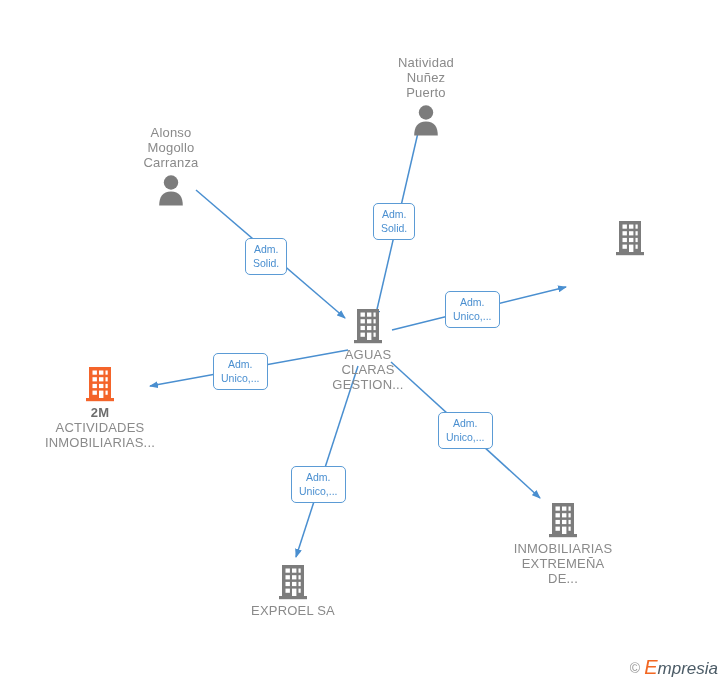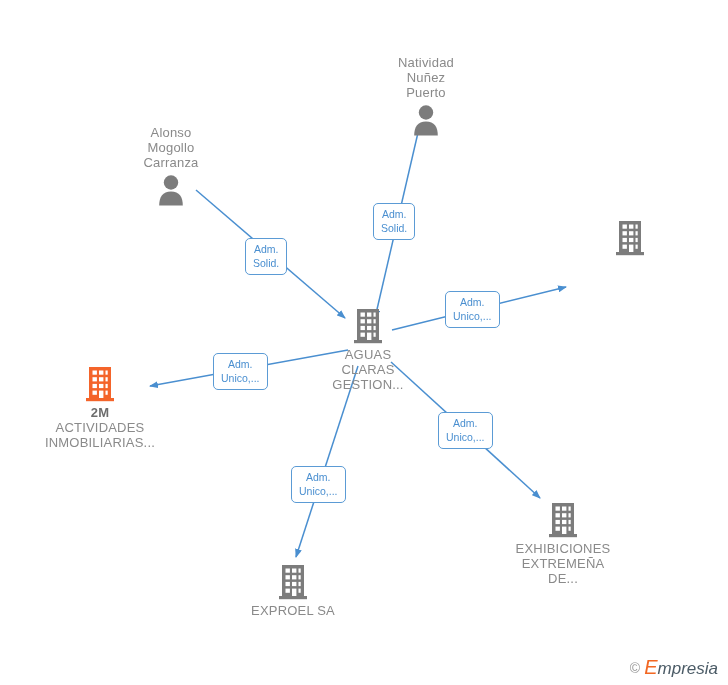--- a/index.html
+++ b/index.html
@@ -229,21 +229,21 @@
               <rect x="14" y="11.2" width="4.4" height="4.2"></rect>
               <rect x="20.5" y="11.2" width="2.2" height="4.2"></rect>
               <rect x="7.5" y="17.9" width="4.4" height="4.2"></rect>
               <rect x="14" y="17.9" width="4.4" height="4.2"></rect>
               <rect x="20.5" y="17.9" width="2.2" height="4.2"></rect>
               <rect x="7.5" y="24.6" width="4.4" height="4.2"></rect>
               <rect x="14" y="24.6" width="4.4" height="7.4"></rect>
               <rect x="20.5" y="24.6" width="2.2" height="4.2"></rect>
             </g>
           </svg></div>
-        <div class="node-label below">EXHIBICIONES
+        <div class="node-label below">INMOBILIARIAS
 EXTREMEÑA
 DE...</div>
       </div>
     </div>
   <div id="edge-label-layer">
       <div class="edge-label" style="left: 245px; top: 238px;">Adm.
 Solid.</div>
       <div class="edge-label" style="left: 373px; top: 203px;">Adm.
 Solid.</div>
       <div class="edge-label" style="left: 445px; top: 291px;">Adm.

